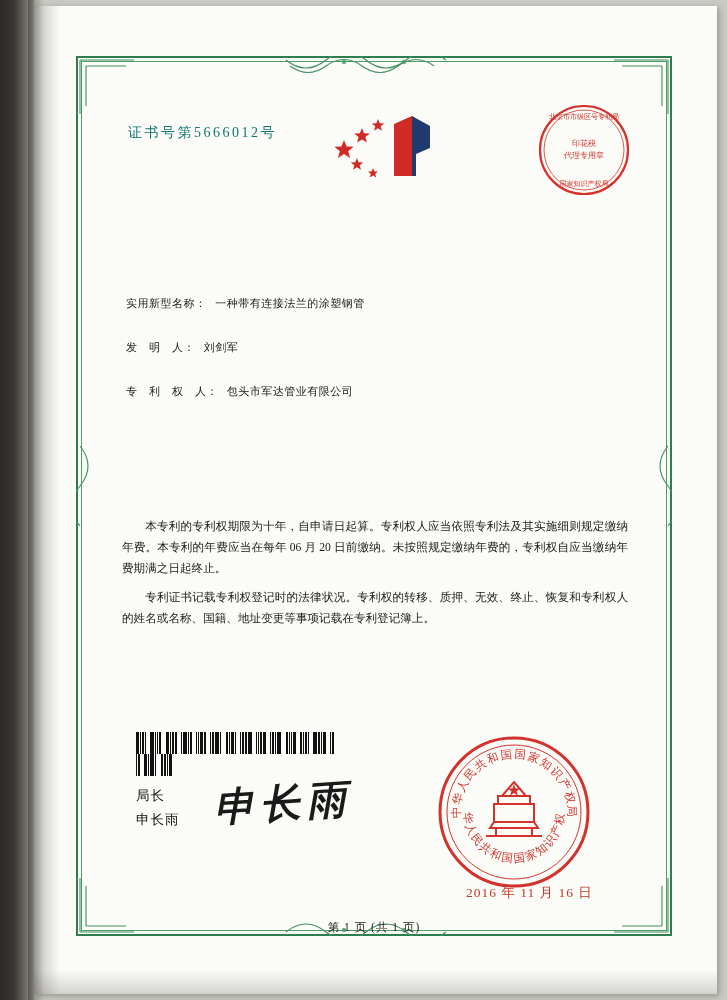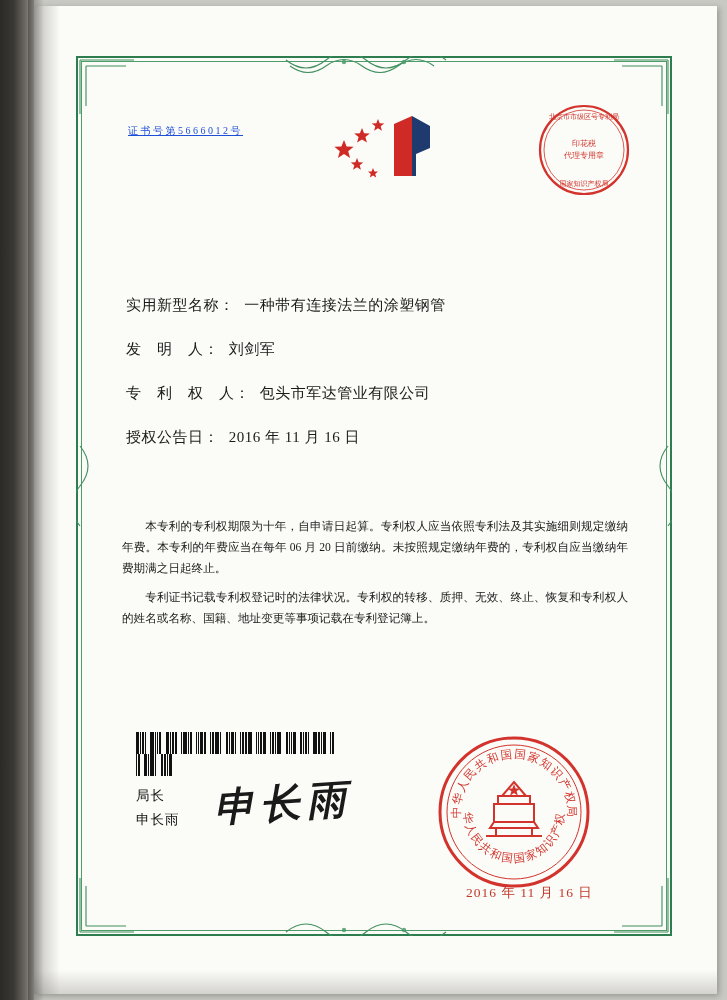--- a/index.html
+++ b/index.html
@@ -72,24 +72,23 @@
     left: 70px; top: 78px;
     width: 540px; height: 828px;
     font-size: 13px;
     color: #1c1c1c;
   }
 
   
   .cert-no {
     position: absolute;
     left: 24px; top: 40px;
-    font-size: 10px;
+    font-size: 14px;
     letter-spacing: 2.5px;
-    color: #1d4ed8;
-    text-decoration: underline;
+    color: #0f766e;
   }
 
   
   .logo {
     position: absolute;
     left: 228px; top: 26px;
     width: 132px; height: 82px;
   }
 
   
@@ -107,21 +106,21 @@
 
   
   .seal-top {
     position: absolute;
     left: 432px; top: 18px;
     width: 96px; height: 96px;
   }
 
   
   .fields { position: absolute; left: 22px; top: 212px; width: 500px; }
-  .field-row { height: 44px; font-size: 15px; color: #1a1a1a; white-space: nowrap; }
+  .field-row { height: 44px; font-size: 11px; color: #1a1a1a; white-space: nowrap; }
   .flabel { display: inline-block; letter-spacing: 0.5px; }
   .fval { display: inline-block; margin-left: 6px; letter-spacing: 0.5px; }
   .fval.mono { font-family: "Liberation Serif", serif; letter-spacing: 1.2px; }
 
   
   .paras {
     position: absolute;
     left: 18px; top: 432px;
     width: 506px;
     font-size: 11.6px;
@@ -263,24 +262,20 @@
         <span class="flabel">实用新型名称：</span>
         <span class="fval">一种带有连接法兰的涂塑钢管</span>
       </div>
       <div class="field-row">
         <span class="flabel">发　明　人：</span>
         <span class="fval">刘剑军</span>
       </div>
       <div class="field-row">
         <span class="flabel">专　利　权　人：</span>
         <span class="fval">包头市军达管业有限公司</span>
-      </div>
-      <div class="field-row">
-        <span class="flabel">授权公告日：</span>
-        <span class="fval">2016 年 11 月 16 日</span>
       </div>
     </div>
 
     <div class="paras">
       <p>本专利的专利权期限为十年，自申请日起算。专利权人应当依照专利法及其实施细则规定缴纳年费。本专利的年费应当在每年 06 月 20 日前缴纳。未按照规定缴纳年费的，专利权自应当缴纳年费期满之日起终止。</p>
       <p>专利证书记载专利权登记时的法律状况。专利权的转移、质押、无效、终止、恢复和专利权人的姓名或名称、国籍、地址变更等事项记载在专利登记簿上。</p>
     </div>
 
     <div class="barcode">
       <i style="width:3px"></i><i style="width:1px"></i><i style="width:2px"></i><i style="width:1px"></i>
@@ -326,14 +321,15 @@
         <path d="M68 64 l12 -14 l12 14"></path>
         <path d="M62 96 v8 h36 v-8"></path>
         <path d="M52 104 h56"></path>
       </g>
       <g fill="#d2332c">
         <polygon points="80,52 81.6,56.4 86.3,56.5 82.6,59.3 83.9,63.8 80,61.1 76.1,63.8 77.4,59.3 73.7,56.5 78.4,56.4"></polygon>
       </g>
     </svg>
     <div class="seal-date">2016 年 11 月 16 日</div>
 
+    <div class="footer">第 1 页 (共 1 页)</div>
   </div>
 </div>
 
 </body></html>

